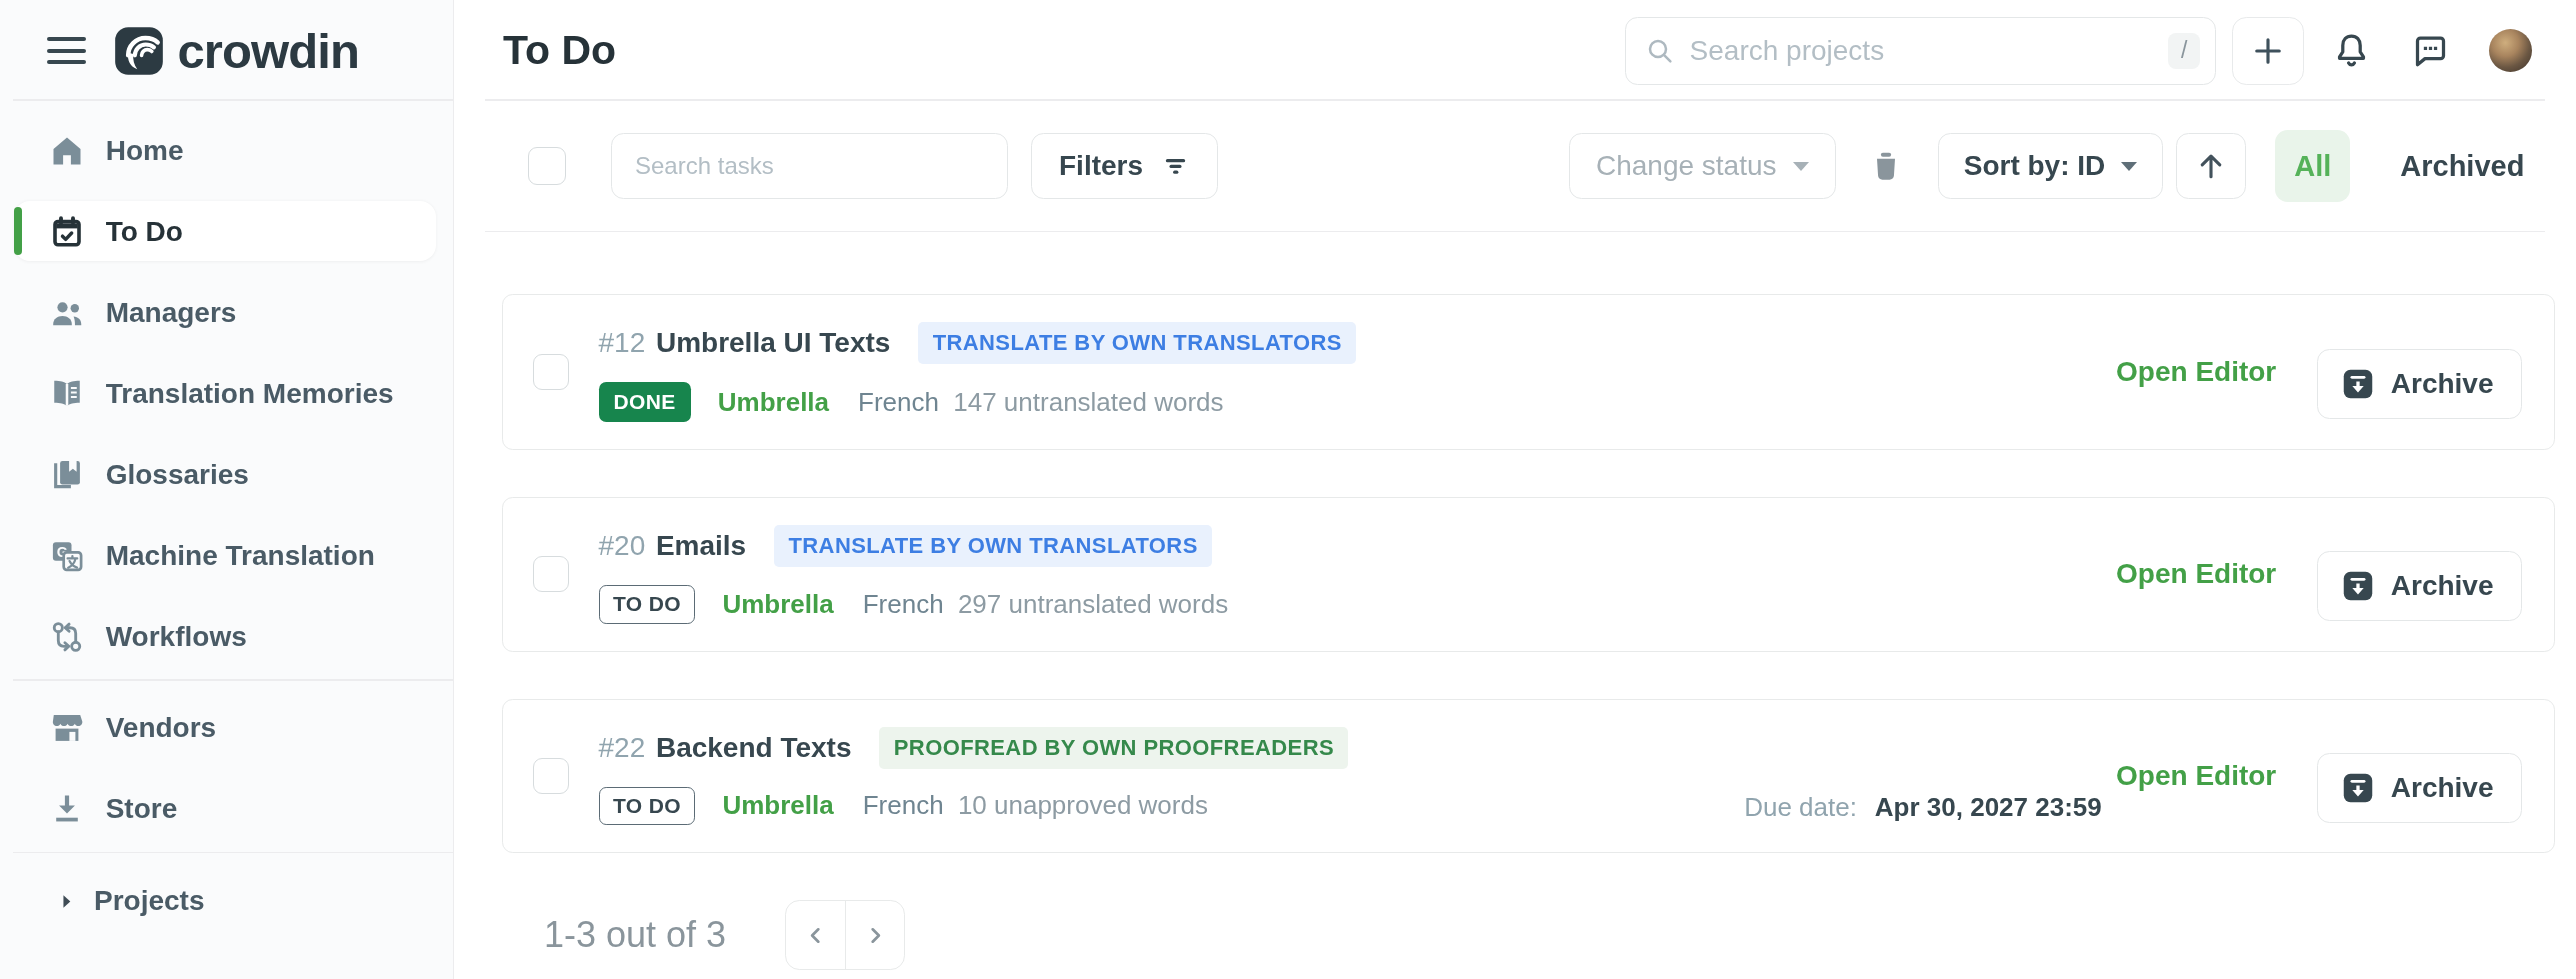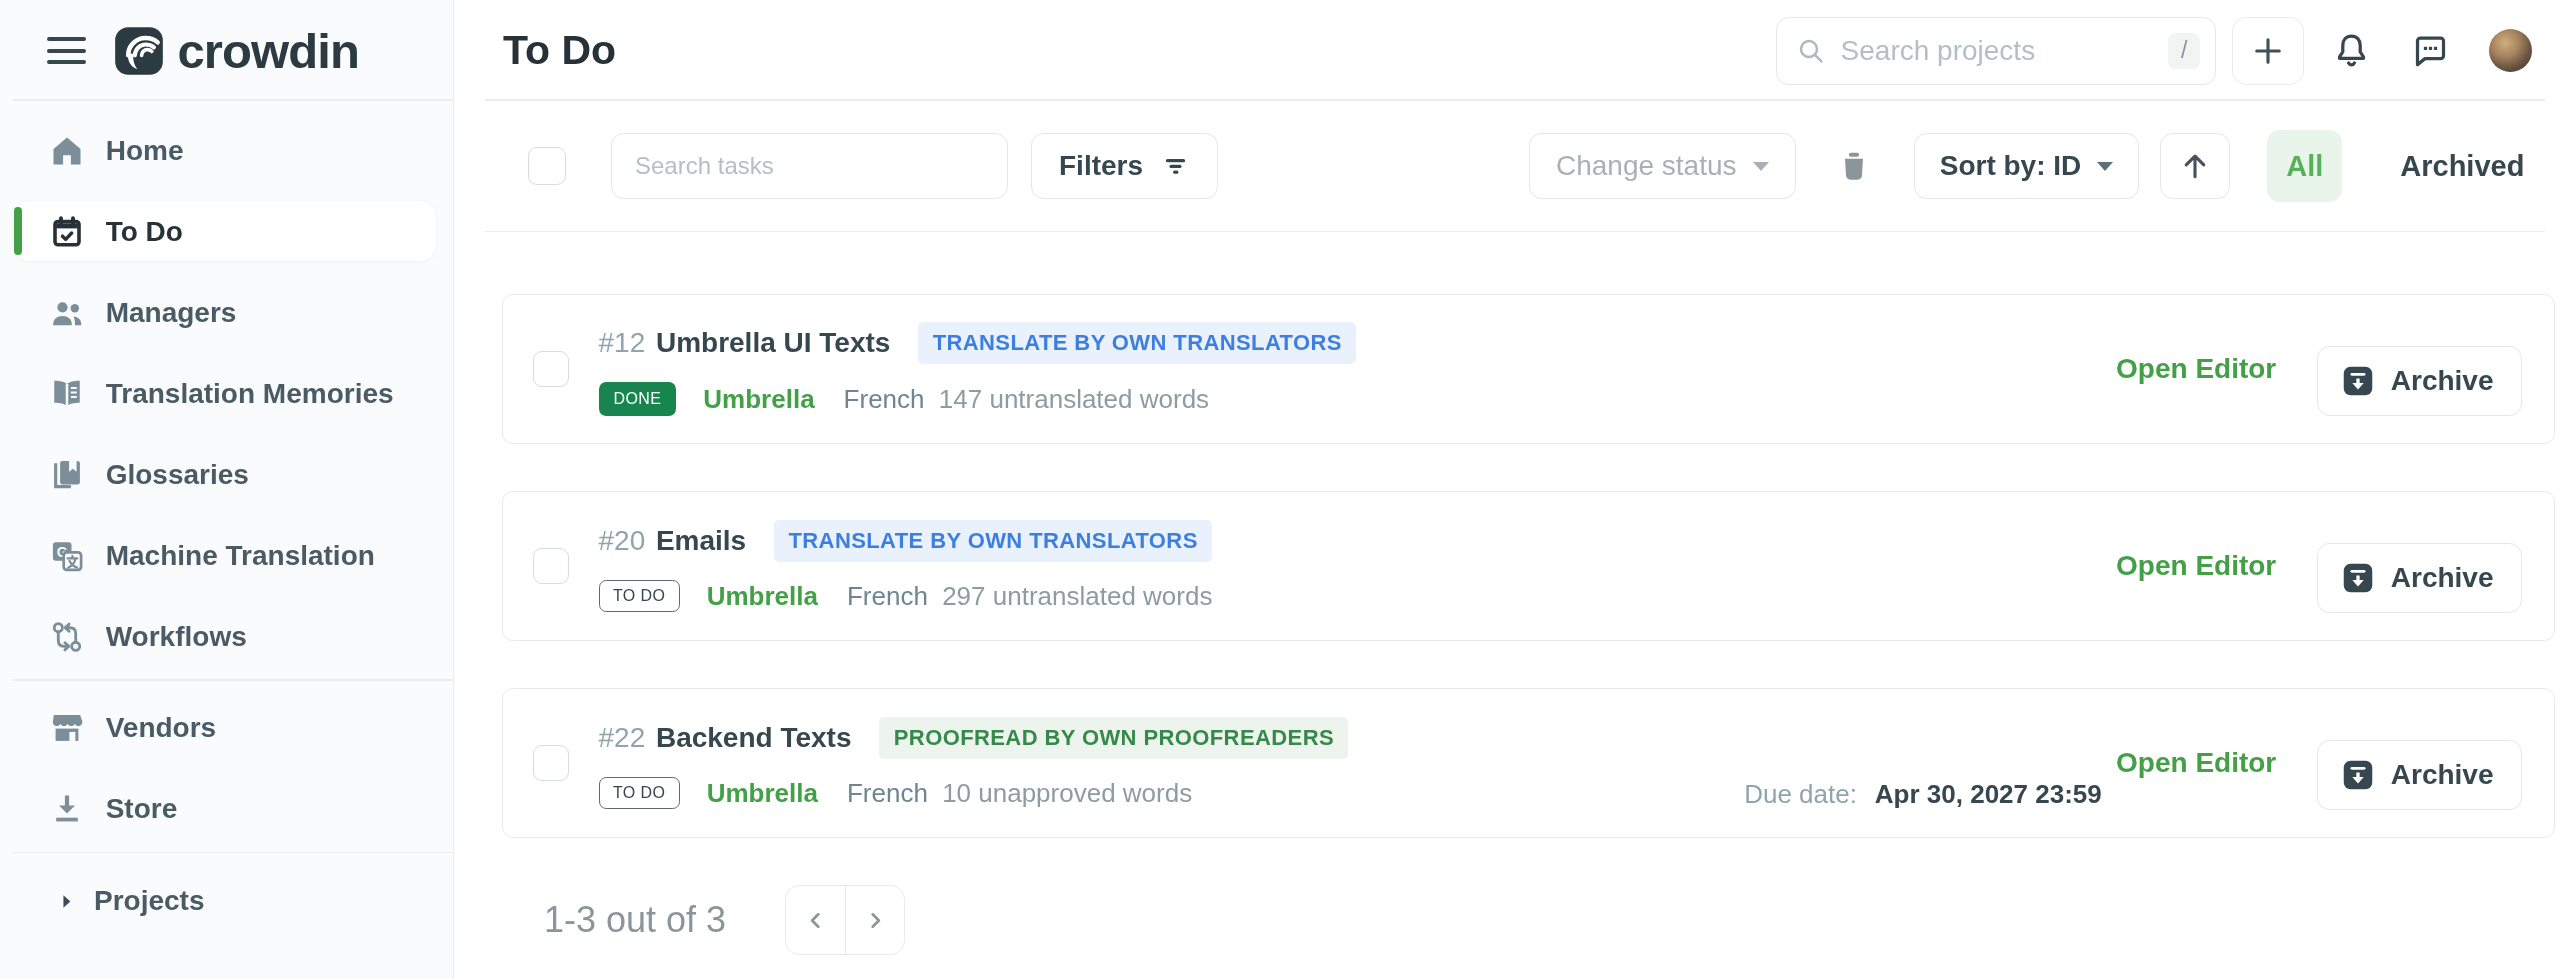--- a/index.html
+++ b/index.html
@@ -34,21 +34,21 @@
   .nav-divider { height:1.8px; background:#ececee; margin:1.8px 0 7.2px 13.4px; }
   .projects-item { padding-left:55px; gap:16px; }
   .projects-item .caret-icon { width:23px; height:23px; color:#3f4c55; display:flex; }
 
   
   .main { margin-left:455px; height:100%; }
   .page-header { height:101px; margin:0 31px 0 30px; display:flex; align-items:center; position:relative; }
   .page-header::after { content:''; position:absolute; left:0; right:0; bottom:0; height:1.8px; background:#ececee; }
   .page-title { margin-left:18px; font-size:41px; font-weight:700; color:#263238; }
   .header-right { margin-left:auto; display:flex; align-items:center; padding-right:13.4px; }
-  .search-box { width:440px; height:68px; border:1.8px solid #e4e7e8; border-radius:12.5px;
+  .search-box { width:591px; height:68px; border:1.8px solid #e4e7e8; border-radius:12.5px;
     display:flex; align-items:center; padding:0 14.3px 0 19.7px; gap:14.3px; background:#fff; }
   .search-box .sicon { width:30px; height:30px; color:#aeb9c0; flex:none; display:flex; }
   .search-box input { flex:1; border:none; outline:none; font-size:28px; color:#37474f;
     background:transparent; font-family:inherit; min-width:0; }
   .search-box input::placeholder { color:#b3bec5; }
   .shortcut-key { width:32px; height:36px; background:#f2f4f4; border-radius:8px; display:flex;
     align-items:center; justify-content:center; font-size:23px; color:#8a959c; flex:none; }
   .plus-btn { margin-left:16px; width:72px; height:68px; border:1.8px solid #e8eaeb; border-radius:14.3px;
     background:#fff; display:flex; align-items:center; justify-content:center; cursor:pointer; color:#3f515c; }
   .plus-btn svg { width:36px; height:36px; }
@@ -64,21 +64,21 @@
   .checkbox { width:38px; height:38px; border:1.8px solid #d7dcde; border-radius:9px; background:#fff; cursor:pointer; flex:none; }
   .toolbar .checkbox { margin-left:43px; }
   .tasks-search { margin-left:45px; width:397px; height:66px; border:1.8px solid #e4e7e8;
     border-radius:12.5px; padding:0 23px; font-size:24px; color:#37474f; outline:none; font-family:inherit; }
   .tasks-search::placeholder { color:#b3bec5; }
   .btn { height:66px; border:1.8px solid #e4e7e8; border-radius:12.5px; background:#fff;
     display:flex; align-items:center; justify-content:center; cursor:pointer;
     font-size:28px; font-weight:600; color:#37474f; font-family:inherit; }
   .filters-btn { margin-left:23px; padding:0 27px; gap:18px; }
   .filters-btn svg { width:29px; height:29px; color:#37474f; }
-  .toolbar-right { margin-left:auto; display:flex; align-items:center;gap:8px; }
+  .toolbar-right { margin-left:auto; display:flex; align-items:center; }
   .change-status { width:267px; gap:16px; font-weight:400; color:#a7b1b7; }
   .caret-down { width:0; height:0; border-left:8px solid transparent; border-right:8px solid transparent;
     border-top:9px solid #a7b1b7; }
   .sort-btn .caret-down { border-top-color:#5f6f78; }
   .trash-btn { margin-left:32px; color:#8a959c; } .trash-btn svg { width:36px; height:36px; }
   .sort-btn { margin-left:34px; padding:0 25px; gap:16px; }
   .up-btn { margin-left:12.5px; width:70px; color:#43525c; } .up-btn svg { width:34px; height:34px; }
   .all-pill { margin-left:29.5px; width:75px; height:72px; border-radius:12.5px; background:#e9f4ea;
     display:flex; align-items:center; justify-content:center; font-size:29px; font-weight:600;
     color:#55b259; cursor:pointer; }
@@ -92,21 +92,21 @@
   .card .checkbox { width:36px; height:36px; margin-right:30px; }
   .card-body { flex:1; min-width:0; }
   .row1 { display:flex; align-items:center; font-size:28px; }
   .task-id { color:#90a4ae; margin-right:10.7px; }
   .task-title { color:#37474f; font-weight:700; }
   .type-badge { margin-left:28px; padding:8px 14.3px; border-radius:5px; font-size:22px;
     font-weight:700; letter-spacing:0.4px; white-space:nowrap; }
   .type-badge.blue { color:#3d7ee3; background:#e9f1fd; }
   .type-badge.green { color:#35894b; background:#edf4ed; }
   .row2 { margin-top:18px; display:flex; align-items:center; font-size:26px; }
-  .status-badge { font-size:16px; font-weight:400; letter-spacing:0.4px; border-radius:7.2px; white-space:nowrap; }
+  .status-badge { font-size:21px; font-weight:700; letter-spacing:0.4px; border-radius:7.2px; white-space:nowrap; }
   .status-badge.done { background:#17854d; color:#fff; padding:8px 15px; }
   .status-badge.todo { background:#fff; color:#37474f; border:1.8px solid #5b6b75; padding:6.3px 13.4px; }
   .project-link { margin-left:27px; color:#43a047; font-weight:600; cursor:pointer; }
   .task-lang { margin-left:29px; color:#6f8591; }
   .task-words { margin-left:14.3px; color:#8d9ba3; }
   .card-right { display:flex; align-items:center; gap:41px; }
   .card-right.with-due { flex-direction:row; align-items:flex-end; gap:14.3px; }
   .due-row { font-size:26px; white-space:nowrap; }
   .due-label { color:#90a4ae; margin-right:10.7px; }
   .due-value { color:#37474f; font-weight:600; }

